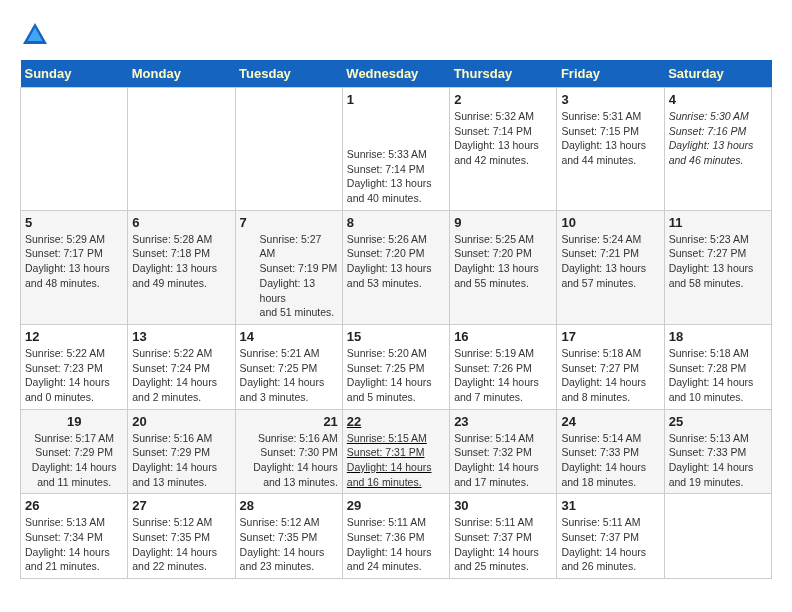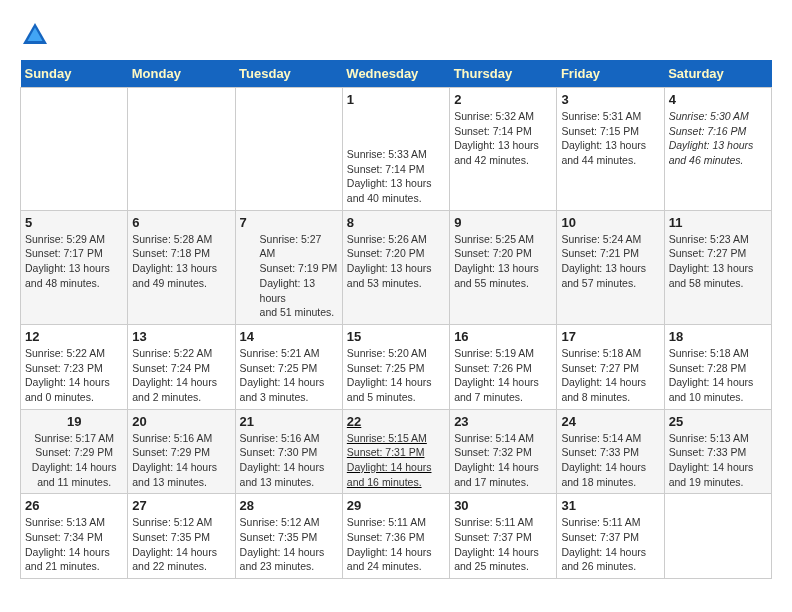--- a/index.html
+++ b/index.html
@@ -267,21 +267,21 @@
 Daylight: 14 hours
 and 11 minutes.</div>
         </td>
         <td style="background-color: rgb(245, 245, 245);">
           <div class="day-num">20</div>
           <div class="day-info" style="white-space: pre-line;">Sunrise: 5:16 AM
 Sunset: 7:29 PM
 Daylight: 14 hours
 and 13 minutes.</div>
         </td>
-        <td style="background-color: rgb(245, 245, 245);">
+        <td style="background-color: rgb(245, 245, 245); text-align: right;">
           <div class="day-num">21</div>
           <div class="day-info" style="white-space: pre-line;">Sunrise: 5:16 AM
 Sunset: 7:30 PM
 Daylight: 14 hours
 and 13 minutes.</div>
         </td>
         <td style="background-color: rgb(245, 245, 245); text-decoration: underline;">
           <div class="day-num">22</div>
           <div class="day-info" style="white-space: pre-line;">Sunrise: 5:15 AM
 Sunset: 7:31 PM

